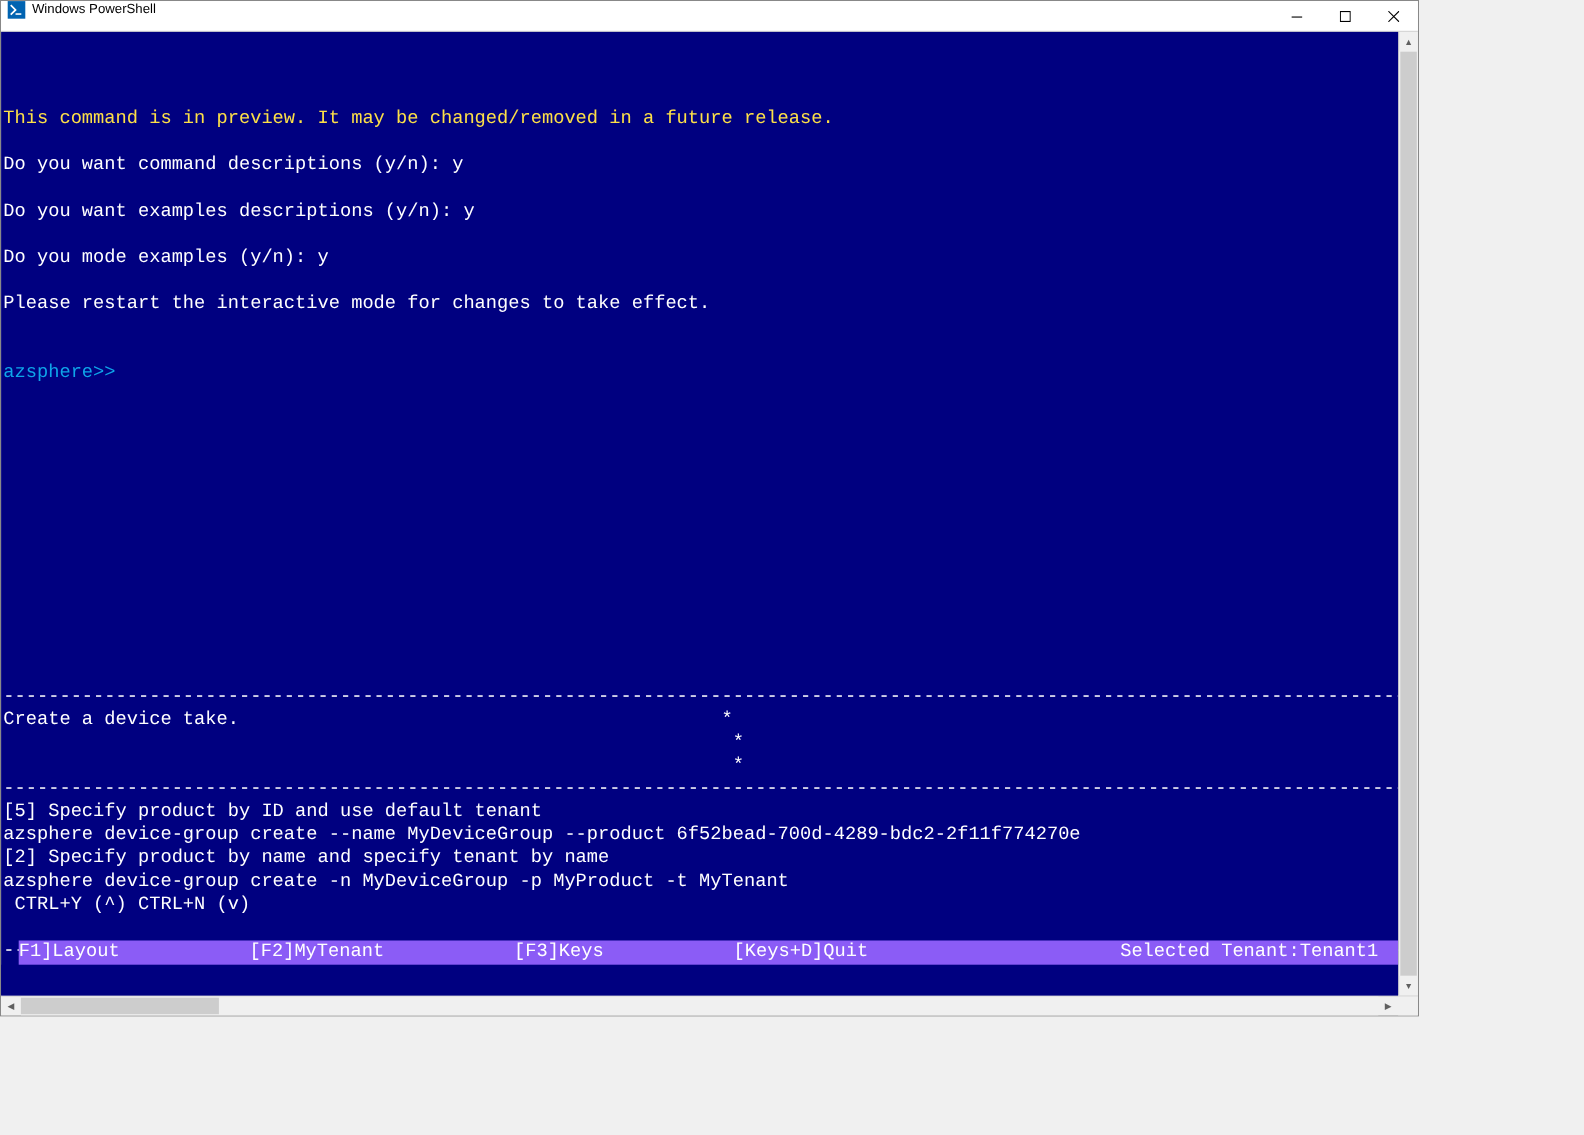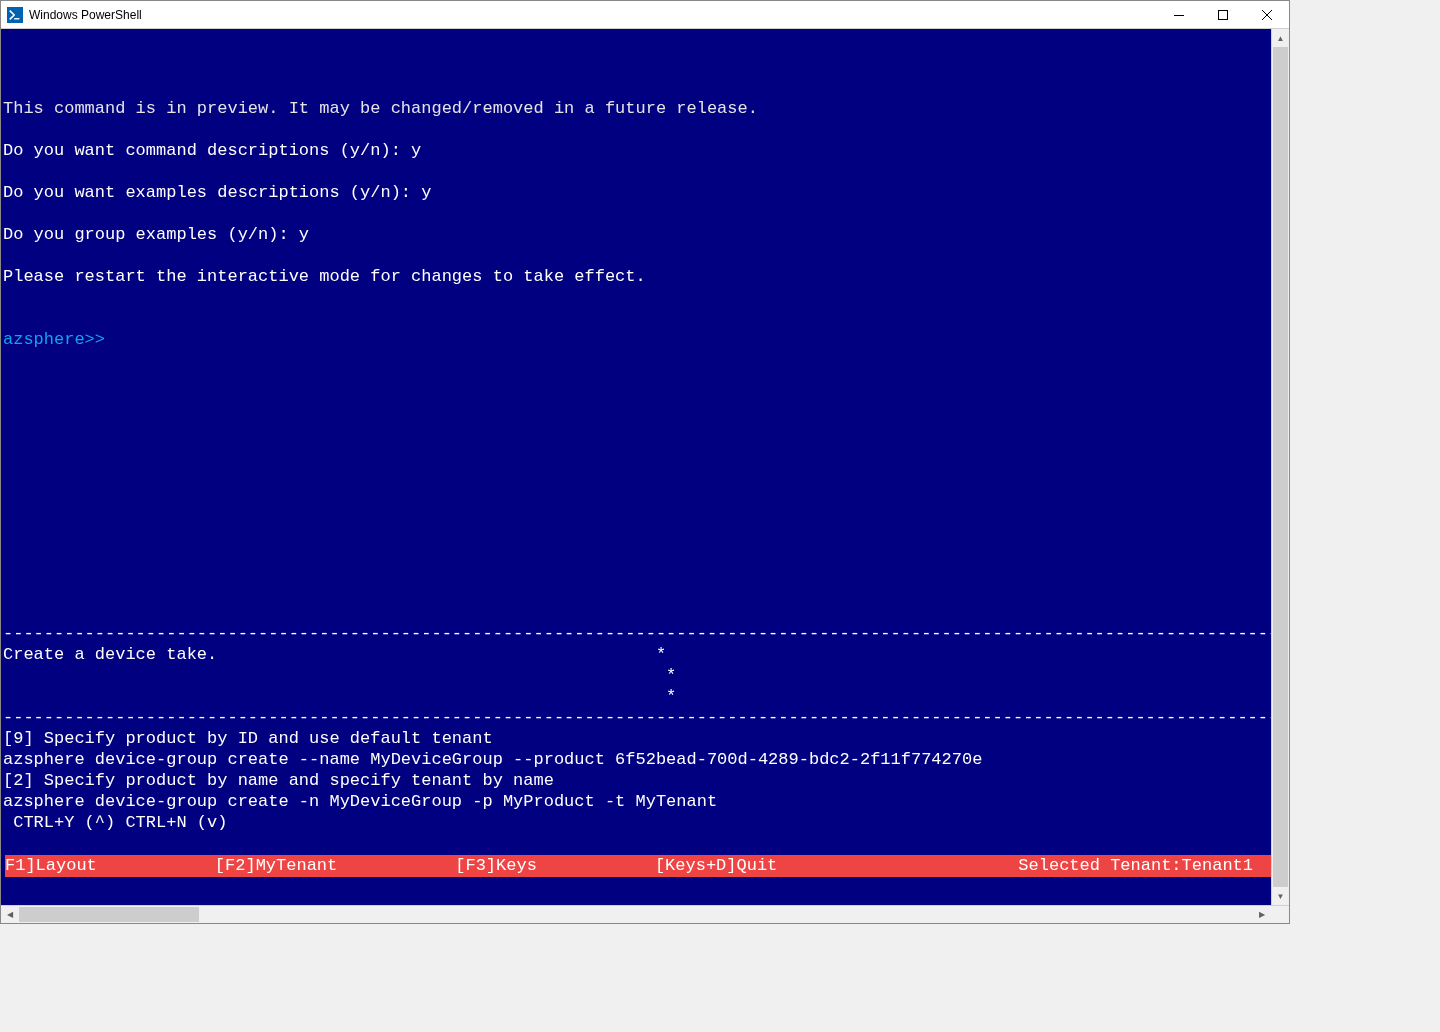--- a/index.html
+++ b/index.html
@@ -18,21 +18,20 @@
     height: 924px;
     background: #fff;
     border: 1px solid #888;
     display: flex;
     flex-direction: column;
   }
   .titlebar {
     height: 28px;
     background: #fff;
     display: flex;
-    align-items: center;
     font-size: 12px;
     user-select: none;
     border-bottom: 1px solid #d0d0d0;
   }
   .titlebar .icon {
     width: 16px; height: 16px;
     margin: 0 6px;
     background: #0063b1;
     position: relative;
     display: flex;
@@ -63,30 +62,30 @@
     font-size: 17px;
     line-height: 21px;
     white-space: pre;
     overflow: hidden;
     position: relative;
     padding: 0;
   }
   .terminal .content {
     padding: 6px 0 0 2px;
   }
-  .green { color: #e5e5e5; }
+  .green { color: #fde047; }
   .white { color: #ffffff; font-family: Liberation Mono, monospace; }
   .prompt-line { color: #0ea5e9; }
   .statusbar {
     position: absolute;
-    left: 4px;
+    left: 16px;
     bottom: 28px;
     right: 0;
     height: 22px;
-    background: #ef4444;
+    background: #8b5cf6;
     color: #fff;
     font-family: Consolas, "Courier New", monospace;
     font-size: 17px;
     line-height: 22px;
     display: flex;
     padding-left: 0;
     padding-right: 18px;
   }
   .statusbar .skey { flex: 0 0 auto; }
   .statusbar .gap { width: 118px; }
@@ -187,21 +186,21 @@
 
   <div class="client">
     <div class="terminal">
       <div class="content">
 <span class="green">This command is in preview. It may be changed/removed in a future release.</span>
 
 <span class="white">Do you want command descriptions (y/n): y</span>
 
 <span class="white">Do you want examples descriptions (y/n): y</span>
 
-<span class="white">Do you group examples (y/n): y</span>
+<span class="white">Do you mode examples (y/n): y</span>
 
 <span class="white">Please restart the interactive mode for changes to take effect.</span>
 
 
 <span class="prompt-line">azsphere&gt;&gt;</span>
 
 
 
 
 
@@ -211,21 +210,21 @@
 
 
 
 
 
 <span class="dashline">----------------------------------------------------------------------------------------------------------------------------------</span>
 <span class="white">Create a device take.</span>                                           <span class="white">*</span>
                                                                  <span class="white">*</span>
                                                                  <span class="white">*</span>
 <span class="dashline">----------------------------------------------------------------------------------------------------------------------------------</span>
-<span class="white">[9] Specify product by ID and use default tenant</span>
+<span class="white">[5] Specify product by ID and use default tenant</span>
 <span class="white">azsphere device-group create --name MyDeviceGroup --product 6f52bead-700d-4289-bdc2-2f11f774270e</span>
 <span class="white">[2] Specify product by name and specify tenant by name</span>
 <span class="white">azsphere device-group create -n MyDeviceGroup -p MyProduct -t MyTenant</span>
 <span class="white"> CTRL+Y (^) CTRL+N (v)</span>
 
 <span class="dashline">----------------------------------------------------------------------------------------------------------------------------------</span>
 </div>
 
       <div class="blank-below-status"></div>
 

